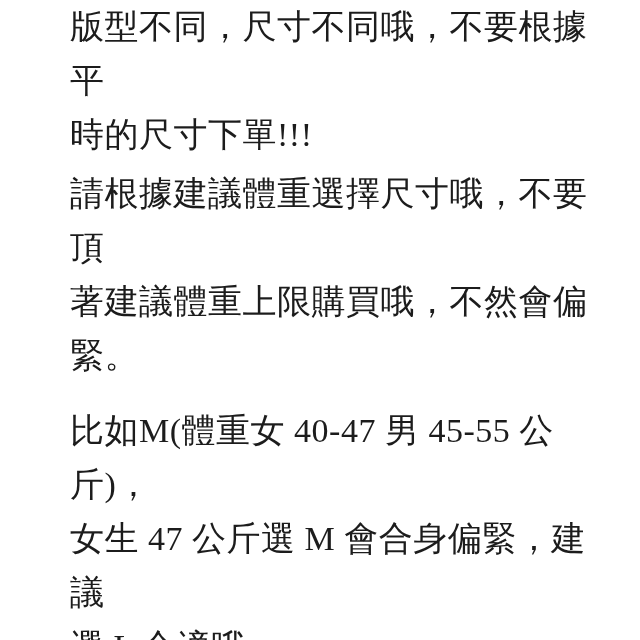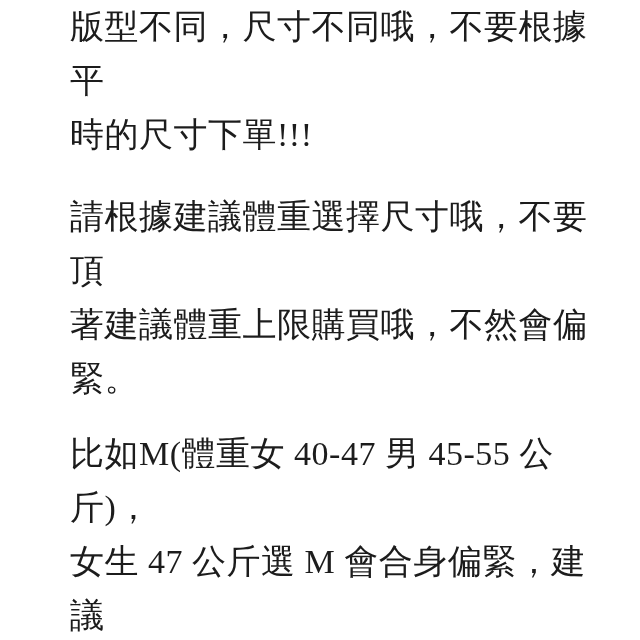--- a/index.html
+++ b/index.html
@@ -22,21 +22,21 @@
   }
   .para {
     margin: 0;
     font-size: 34px;
     line-height: 54px;
     font-weight: 500;
     letter-spacing: 0.5px;
     white-space: pre-line; 
     text-align: left;
   }
-  .para + .para { margin-top: 28px; }
+  .para + .para { margin-top: 5px; }
   .para.p3 { margin-top: 21px; }
 </style>
 </head>
 <body>
 
 <main class="doc">
   <p class="para p1">版型不同，尺寸不同哦，不要根據平
 時的尺寸下單!!!</p>
   <p class="para p2">請根據建議體重選擇尺寸哦，不要頂
 著建議體重上限購買哦，不然會偏緊。</p>

